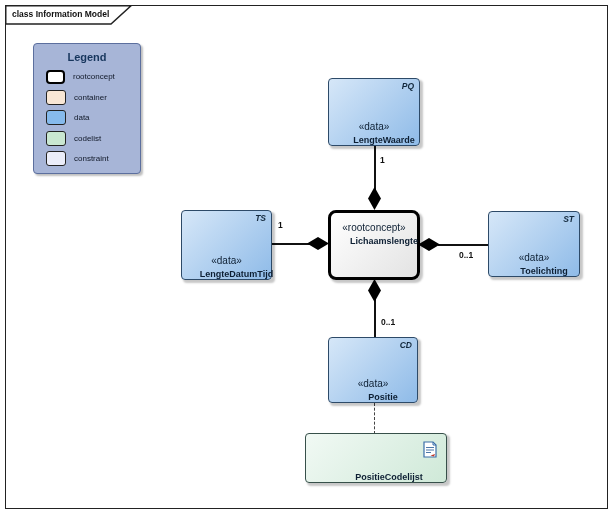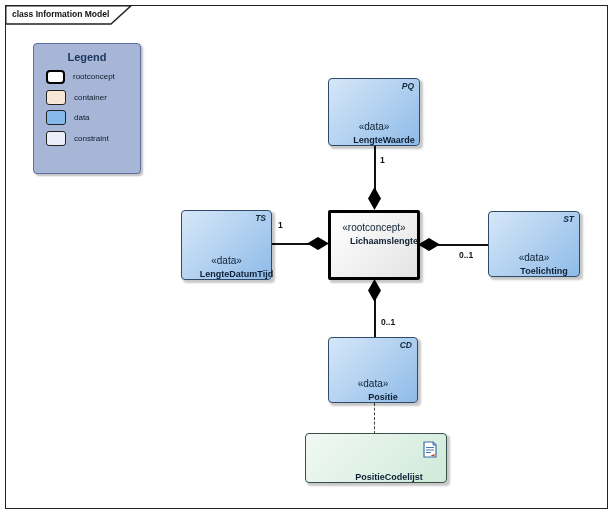--- a/index.html
+++ b/index.html
@@ -41,21 +41,21 @@
   }
   .node .stereo { font-size:10px; color:#0d1f33; }
   .node .nodename { font-size:9px; font-weight:bold; color:#0d1f33; margin-top:3px;margin-left:20px; }
   .node .typeletter {
     position:absolute; top:2px; right:5px; font-size:8.5px; font-style:italic;
     font-weight:bold; color:#13293d;
   }
   .node.data { background:linear-gradient(135deg,#d6e7f8 0%,#8fbbe8 100%); border:1px solid #2d4a68; }
   .node.root {
     background:linear-gradient(135deg,#ffffff 0%,#e3e3e3 100%);
-    border:3px solid #000; border-radius:2px;
+    border:3px solid #000; border-radius:8px;
     justify-content:flex-start; padding-top:9px;
   }
   .node.codelist {
     background:linear-gradient(135deg,#f1f9f4 0%,#cfe9d8 100%);
     border:1px solid #37504a;
   }
   .node.codelist .nodename { margin-top:0;padding-left:28px; }
   .doc-icon { position:absolute; top:7px; right:9px; }
   
   .edge-v { position:absolute; width:1.5px; background:#111; z-index:1; }
@@ -85,20 +85,24 @@
       <span class="swatch thick" style="background-color: rgb(255, 255, 255);"></span>
       <span class="legend-label">rootconcept</span>
     </div>
     <div class="legend-row">
       <span class="swatch" style="background-color: rgb(249, 231, 213);"></span>
       <span class="legend-label">container</span>
     </div>
     <div class="legend-row">
       <span class="swatch" style="background-color: rgb(134, 186, 236);"></span>
       <span class="legend-label">data</span>
+    </div>
+    <div class="legend-row">
+      <span class="swatch" style="background-color: rgb(201, 231, 209);"></span>
+      <span class="legend-label">codelist</span>
     </div>
     <div class="legend-row">
       <span class="swatch" style="background-color: rgb(235, 237, 249);"></span>
       <span class="legend-label">constraint</span>
     </div>
   </div>
 
   <div class="edge-v" style="left:374px; top:146px; height:46px;"></div>
   <div class="edge-h" style="left:271px; top:243px; width:40px;"></div>
   <div class="edge-h" style="left:438px; top:244px; width:51px;"></div>

